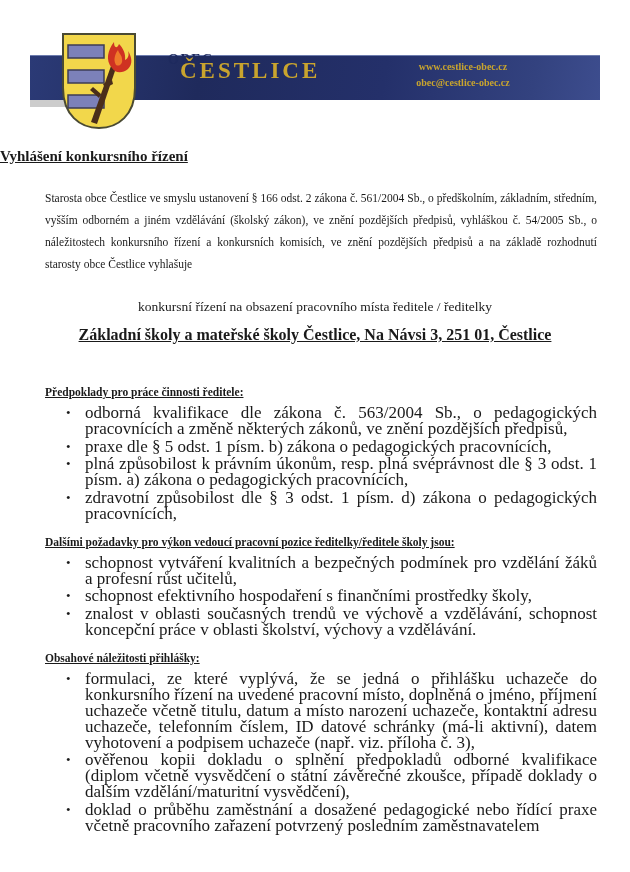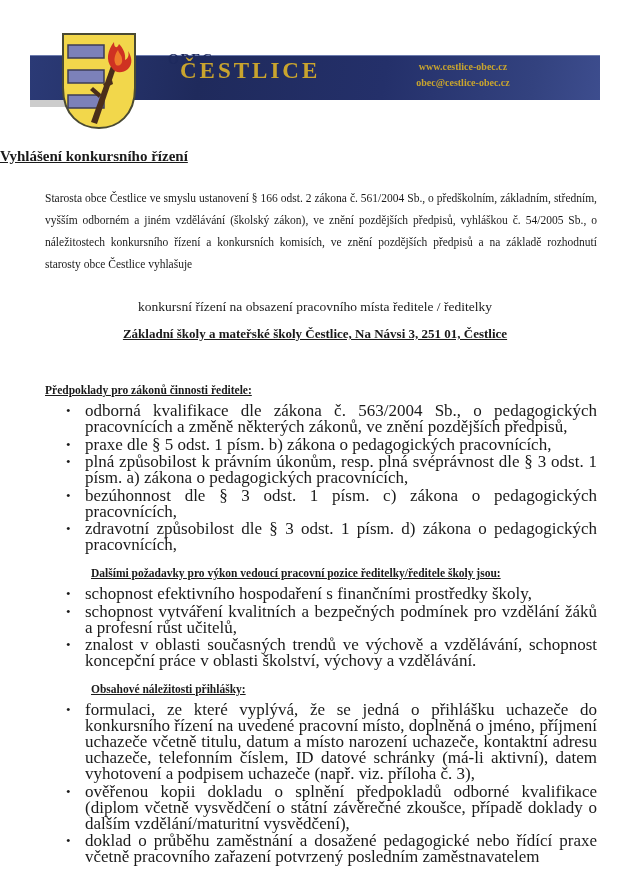--- a/index.html
+++ b/index.html
@@ -44,28 +44,28 @@
   }
   .intro {
     margin: 22px 33px 0 45px;
     font-size: 11.5px; line-height: 22px; text-align: justify;
   }
   .subject-line {
     margin-top: 24px; text-align: center; font-size: 13.5px;
   }
   .school-line {
     margin-top: 11px; text-align: center;
-    font-size: 13px; font-weight: bold; text-decoration: underline;
+    font-size: 16px; font-weight: bold; text-decoration: underline;
   }
   .sections { margin: 0 33px 0 45px; }
   .section-heading {
     font-size: 11.5px; font-weight: bold; text-decoration: underline;
   }
   .section-heading.first { margin-top: 42px; }
-  .section-heading.later { margin-top: 14px; margin-left: 46px; }
+  .section-heading.later { margin-top: 14px; }
   ul.bullets {
     list-style: none; margin: 7px 0 0 0; padding-left: 40px;
     font-size: 17px; line-height: 16px; text-align: justify;
   }
   ul.bullets li { position: relative; margin-bottom: 1.5px; }
   ul.bullets li::before {
     content: "\2022";
     position: absolute; left: -19px; top: 0;
     font-size: 13px;
   }
@@ -103,33 +103,32 @@
 
 <div class="doc-title">Vyhlášení konkursního řízení</div>
 
 <p class="intro">Starosta obce Čestlice ve smyslu ustanovení § 166 odst. 2 zákona č. 561/2004 Sb., o předškolním, základním, středním, vyšším odborném a jiném vzdělávání (školský zákon), ve znění pozdějších předpisů, vyhláškou č. 54/2005 Sb., o náležitostech konkursního řízení a konkursních komisích, ve znění pozdějších předpisů a na základě rozhodnutí starosty obce Čestlice vyhlašuje</p>
 
 <div class="subject-line">konkursní řízení na obsazení pracovního místa ředitele / ředitelky</div>
 <div class="school-line">Základní školy a mateřské školy Čestlice, Na Návsi 3, 251 01, Čestlice</div>
 
 <div class="sections">
 
-  <div class="section-heading first">Předpoklady pro zákonů činnosti ředitele:</div>
+  <div class="section-heading first">Předpoklady pro práce činnosti ředitele:</div>
   <ul class="bullets">
     <li>odborná kvalifikace dle zákona č. 563/2004 Sb., o pedagogických pracovnících a změně některých zákonů, ve znění pozdějších předpisů,</li>
     <li>praxe dle § 5 odst. 1 písm. b) zákona o pedagogických pracovnících,</li>
     <li>plná způsobilost k právním úkonům, resp. plná svéprávnost dle § 3 odst. 1 písm. a) zákona o pedagogických pracovnících,</li>
-    <li>bezúhonnost dle § 3 odst. 1 písm. c) zákona o pedagogických pracovnících,</li>
     <li>zdravotní způsobilost dle § 3 odst. 1 písm. d) zákona o pedagogických pracovnících,</li>
   </ul>
 
   <div class="section-heading later">Dalšími požadavky pro výkon vedoucí pracovní pozice ředitelky/ředitele školy jsou:</div>
   <ul class="bullets">
+    <li>schopnost vytváření kvalitních a bezpečných podmínek pro vzdělání žáků a profesní růst   učitelů,</li>
     <li>schopnost efektivního hospodaření s finančními prostředky školy,</li>
-    <li>schopnost vytváření kvalitních a bezpečných podmínek pro vzdělání žáků a profesní růst   učitelů,</li>
     <li>znalost v oblasti současných trendů ve výchově a vzdělávání, schopnost koncepční práce v oblasti školství, výchovy a vzdělávání.</li>
   </ul>
 
   <div class="section-heading later">Obsahové náležitosti přihlášky:</div>
   <ul class="bullets">
     <li>formulaci, ze které vyplývá, že se jedná o přihlášku uchazeče do konkursního řízení na uvedené pracovní místo, doplněná o jméno, příjmení uchazeče včetně titulu, datum a místo narození uchazeče, kontaktní adresu uchazeče, telefonním číslem, ID datové schránky (má-li aktivní), datem vyhotovení a podpisem uchazeče (např. viz. příloha č. 3),</li>
     <li>ověřenou kopii dokladu o splnění předpokladů odborné kvalifikace (diplom včetně vysvědčení o státní závěrečné zkoušce, případě doklady o dalším vzdělání/maturitní vysvědčení),</li>
     <li>doklad o průběhu zaměstnání a dosažené pedagogické nebo řídící praxe včetně pracovního zařazení potvrzený posledním zaměstnavatelem</li>
   </ul>
 

